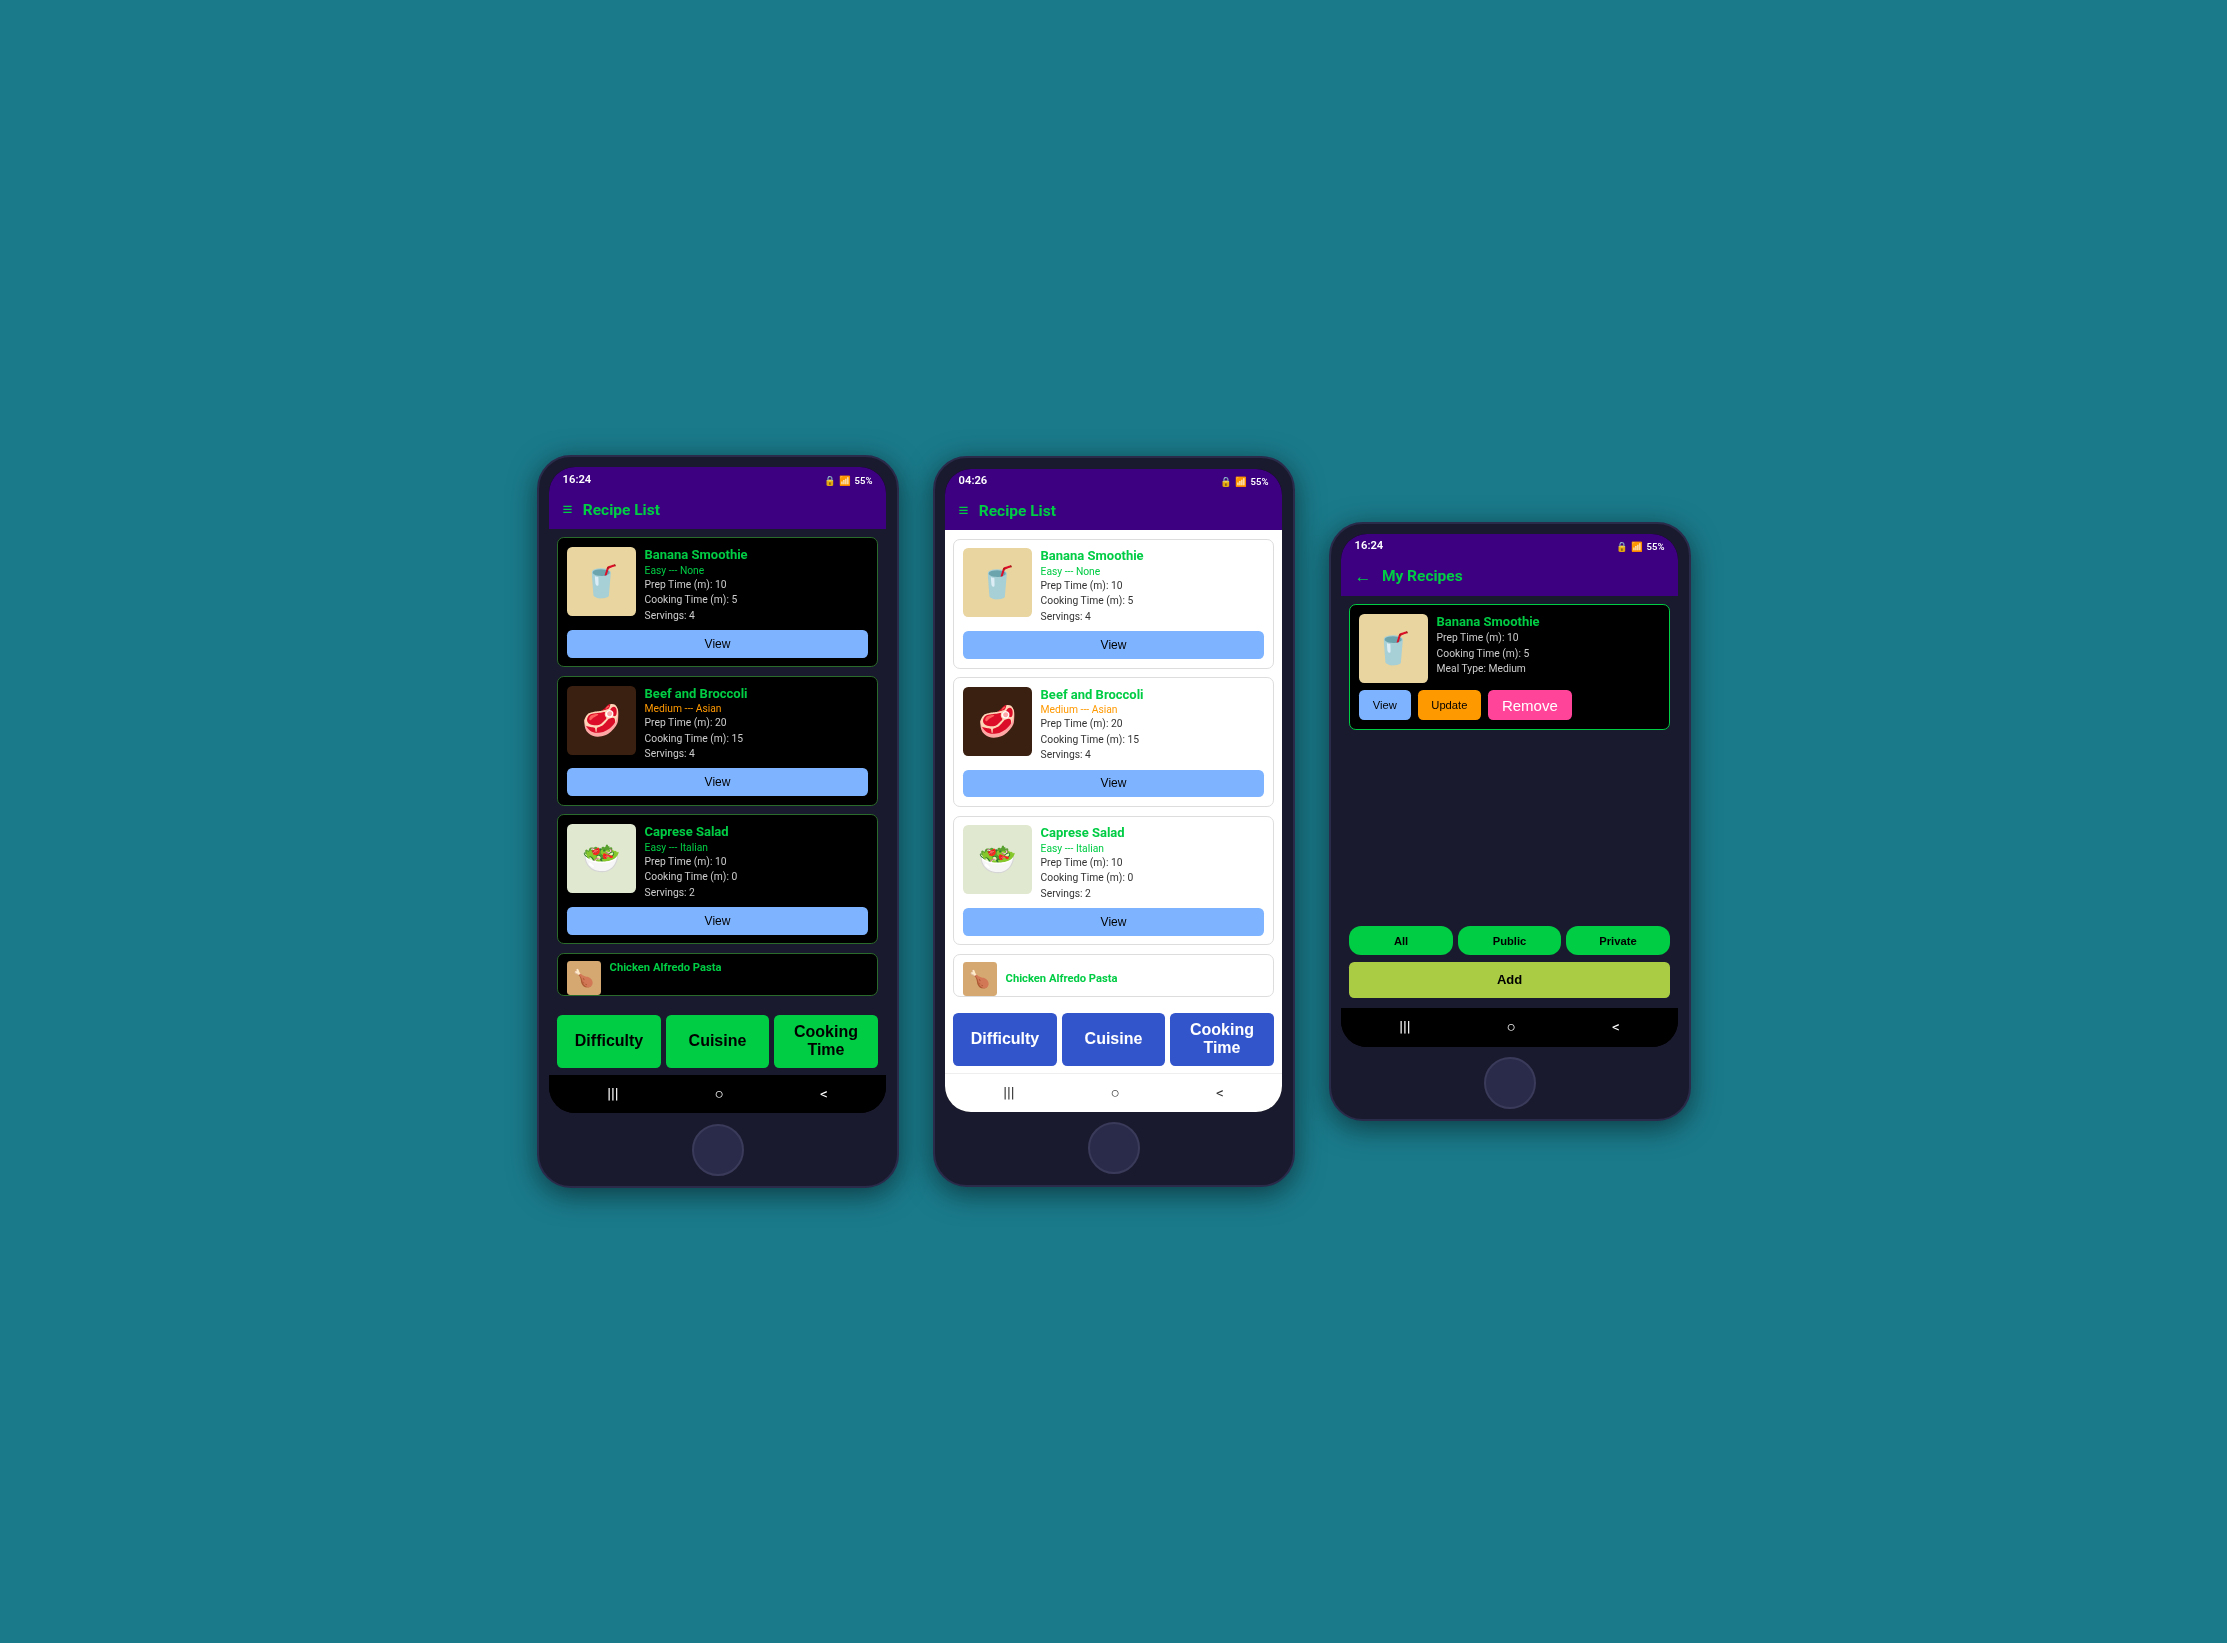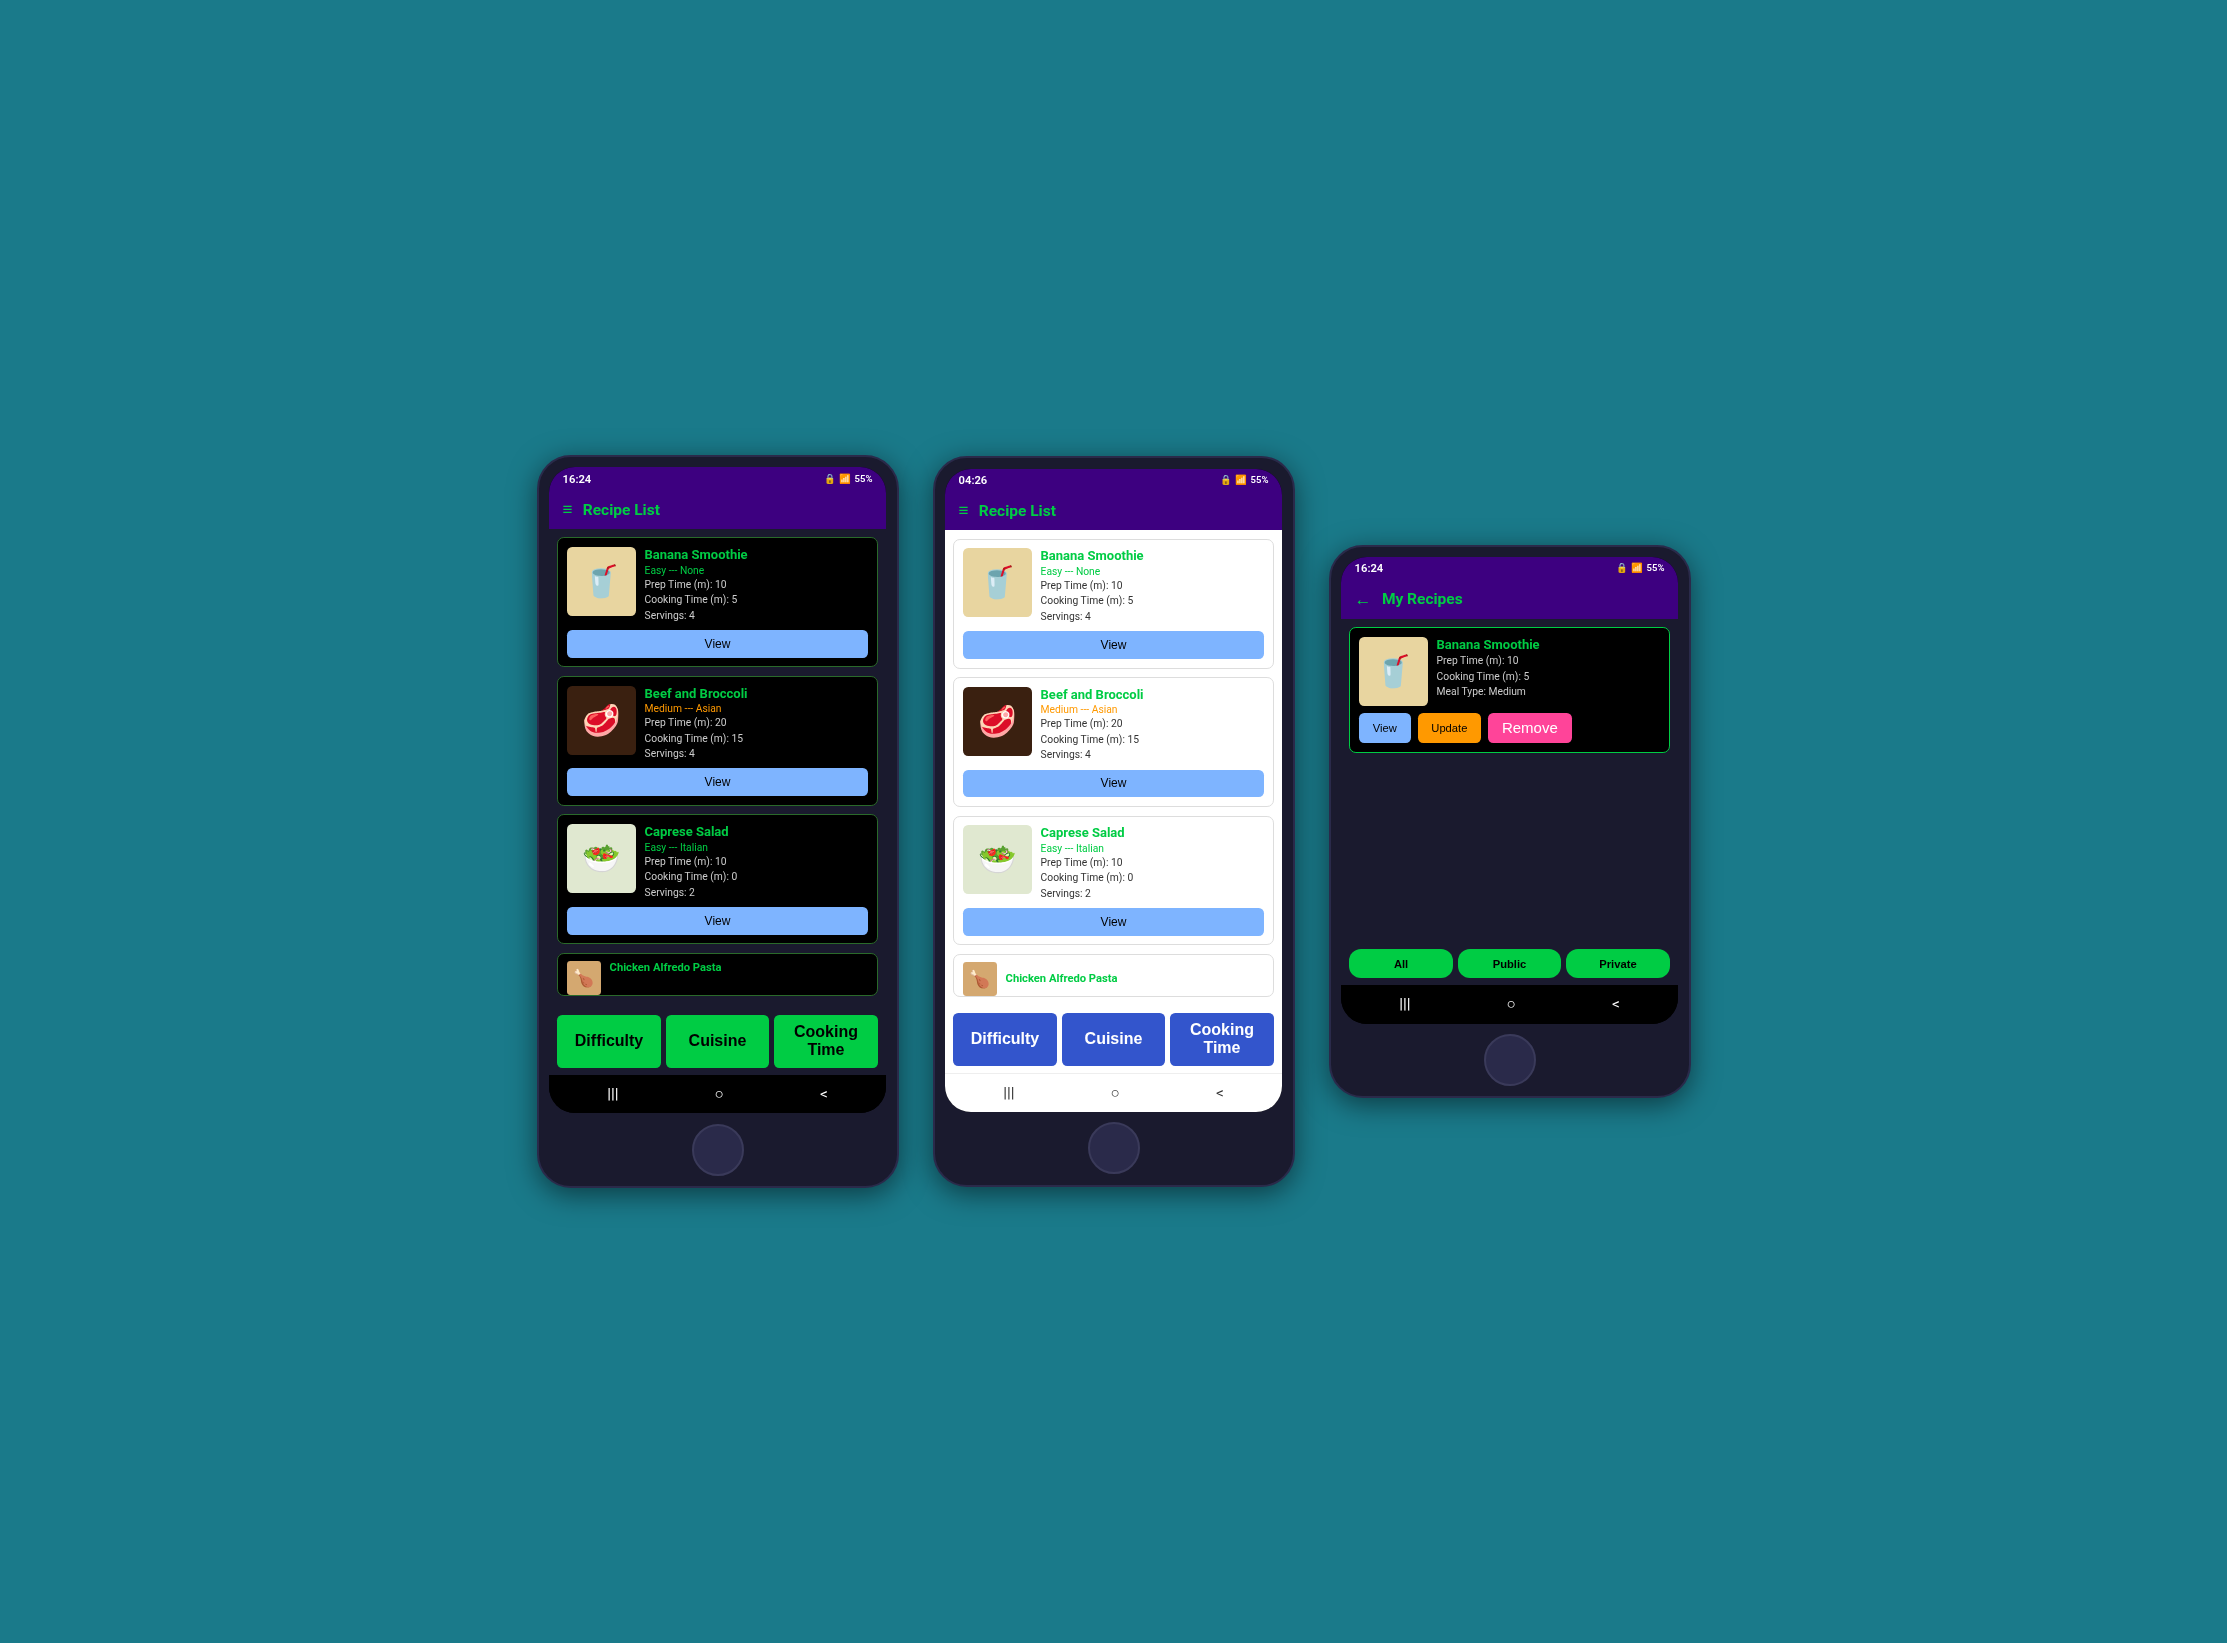--- a/index.html
+++ b/index.html
@@ -41,21 +41,21 @@
       height: 52px;
       border-radius: 50%;
       background: #2a2a4a;
       border: 2.6px solid #3a3a5a;
       margin-top: 10.3px;
     }
     .status-bar {
       background: #3d0080;
       display: flex;
       justify-content: space-between;
-      align-items: flex-start;
+      align-items: flex-end;
       padding: 5.2px 13.8px;
       color: white;
       font-size: 11.2px;
       font-weight: 600;
     }
     .status-icons {
       display: flex;
       gap: 3.4px;
       align-items: center;
       font-size: 9.5px;
@@ -466,20 +466,23 @@
       </div>
 
       <div style="background:#1a1a2e;flex:1;min-height:172px;"></div>
 
       <div class="visibility-bar">
         <button class="vis-btn green">All</button>
         <button class="vis-btn green">Public</button>
         <button class="vis-btn green">Private</button>
       </div>
 
+      <div style="background:#1a1a2e;padding-bottom:3.4px;">
+        <button class="add-btn">Add</button>
+      </div>
 
       <div class="nav-bar">
         <span>|||</span>
         <span>○</span>
         <span>&lt;</span>
       </div>
     </div>
     <div class="phone-circle"></div>
   </div>
 

